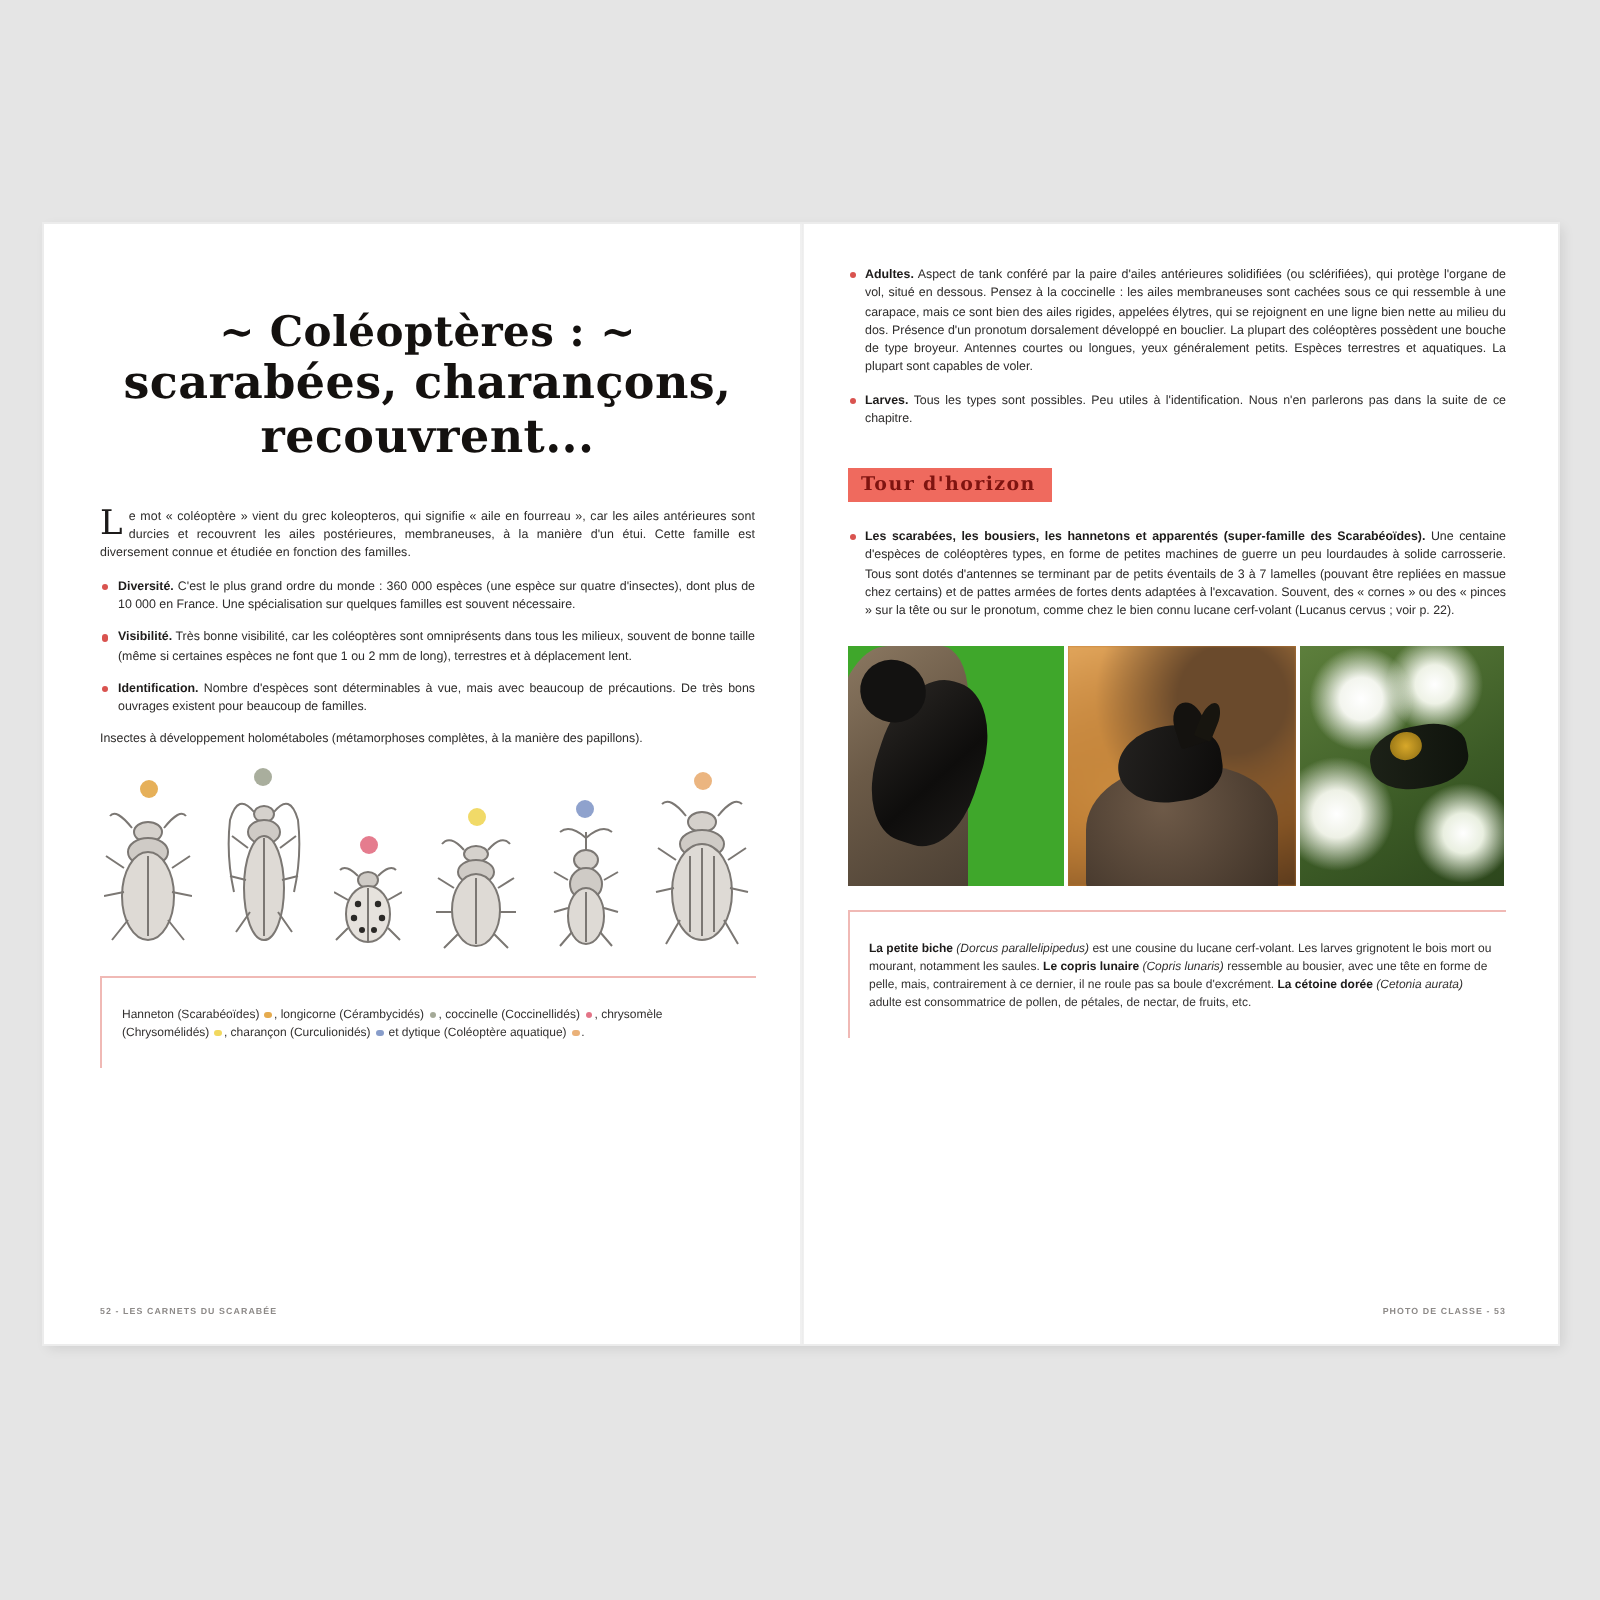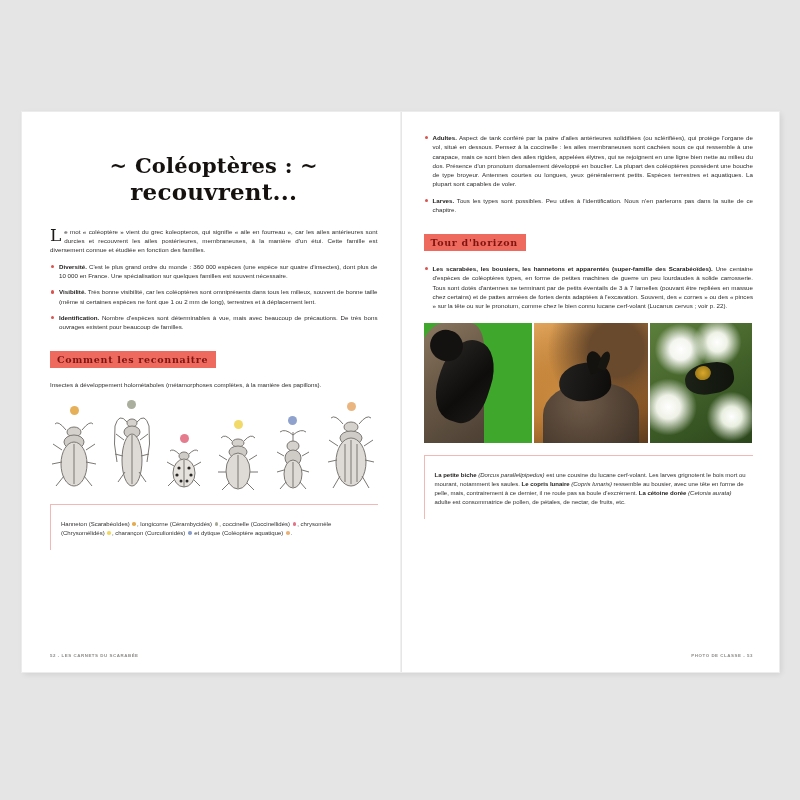--- a/index.html
+++ b/index.html
@@ -254,38 +254,38 @@
 
 <div id="stage">
 
   <div id="spread">
 
     <div class="page left">
       <div class="pad-l">
 
         <h1 class="title">
           <span class="l1">~ Coléoptères : ~</span>
+          <span class="l2">scarabées, charançons,</span>
           <span class="l3">recouvrent...</span>
         </h1>
 
         <p class="body-txt intro">
           <span class="dropcap">L</span><span>e mot « coléoptère » vient du grec koleopteros, qui signifie « aile en fourreau », car les ailes antérieures sont durcies et recouvrent les ailes postérieures, membraneuses, à la manière d'un étui. Cette famille est diversement connue et étudiée en fonction des familles.</span>
         </p>
 
         <p class="bullet-p">
           <b>Diversité.</b><span> C'est le plus grand ordre du monde : 360 000 espèces (une espèce sur quatre d'insectes), dont plus de 10 000 en France. Une spécialisation sur quelques familles est souvent nécessaire.</span>
         </p>
         <p class="bullet-p">
           <b>Visibilité.</b><span> Très bonne visibilité, car les coléoptères sont omniprésents dans tous les milieux, souvent de bonne taille (même si certaines espèces ne font que 1 ou 2 mm de long), terrestres et à déplacement lent.</span>
         </p>
         <p class="bullet-p">
           <b>Identification.</b><span> Nombre d'espèces sont déterminables à vue, mais avec beaucoup de précautions. De très bons ouvrages existent pour beaucoup de familles.</span>
         </p>
 
-        <div class="sect-head">Comment les reconnaitre</div>
 
         <p class="lead">Insectes à développement holométaboles (métamorphoses complètes, à la manière des papillons).</p>
 
         
         <div class="bugs">
 
           <div class="bug">
             <div class="dot" style="background: rgb(226, 162, 60);"></div>
             <svg width="44" height="76" viewBox="0 0 44 76">
               <g fill="none" stroke="#7b7773" stroke-width="1">

